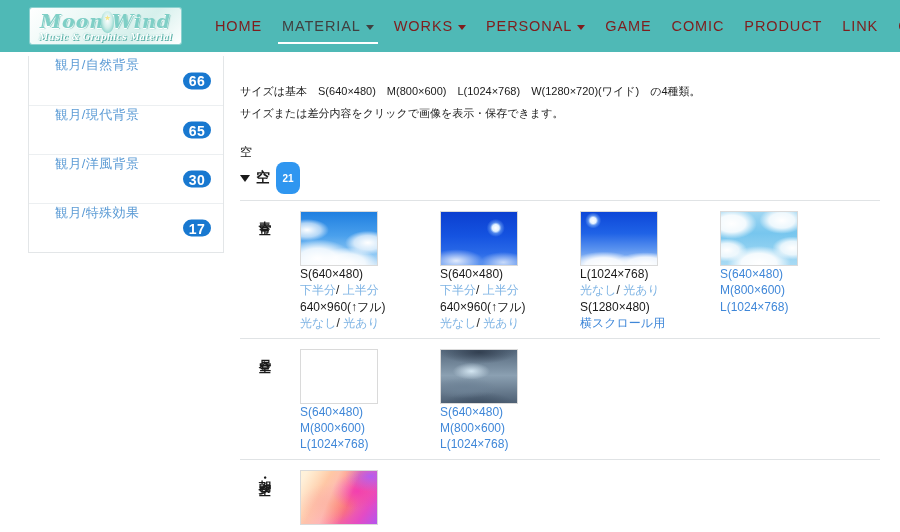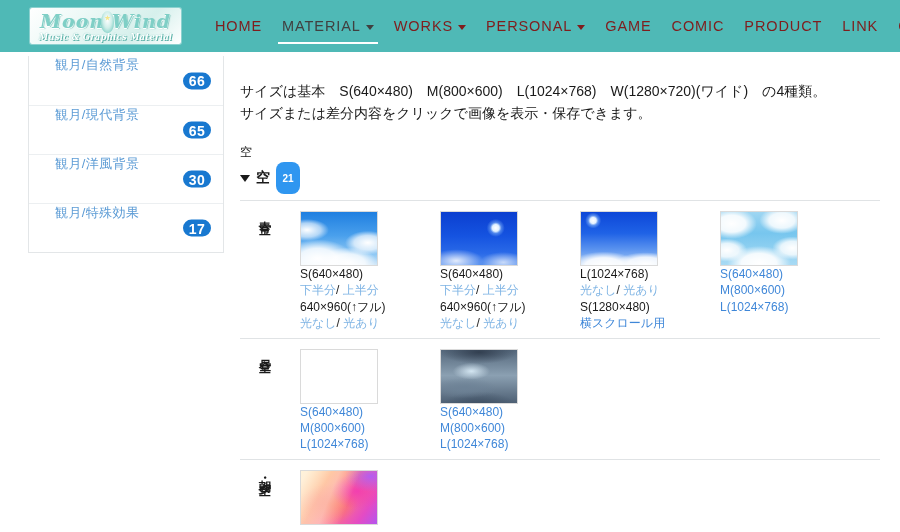--- a/index.html
+++ b/index.html
@@ -160,21 +160,21 @@
   #content {
     position: absolute;
     top: 64px;
     left: 240px;
     width: 640px;
   }
 
   #intro {
     padding-top: 16px;
     color: #1a1a1a;
-    font-size: 14px;
+    font-size: 11px;
     line-height: 22px;
     white-space: nowrap;
   }
 
   #group-title {
     margin-top: 20px;
     color: #1a1a1a;
     font-size: 12px;
     line-height: 16px;
   }

